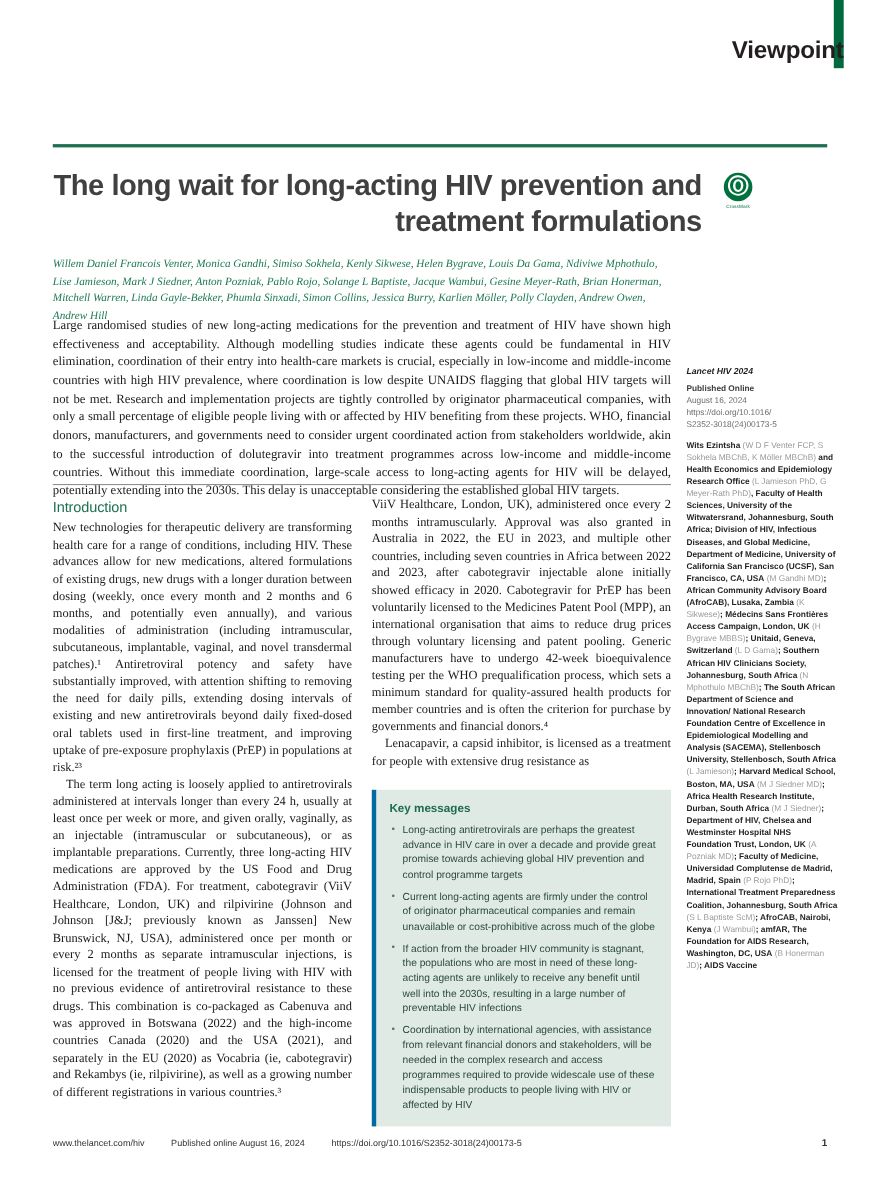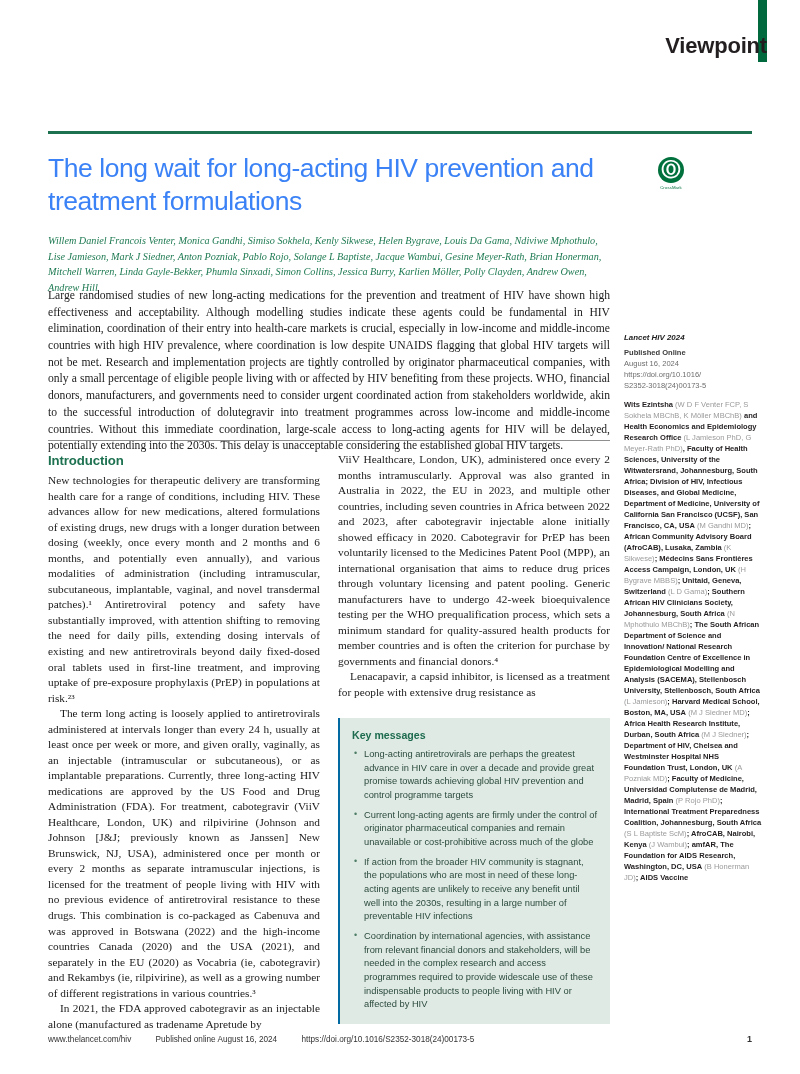--- a/index.html
+++ b/index.html
@@ -55,26 +55,27 @@
   
   .title-wrap {
     position: absolute;
     left: 48px;
     top: 152px;
     width: 620px;
   }
   .article-title {
     font-family: "Liberation Sans", sans-serif;
     font-size: 26.5px;
-    font-weight: normal;
+    font-weight: bold;
     line-height: 1.23;
-    color: #3b82f6;
+    color: #404040;
     letter-spacing: -0.45px;
     margin: 0;
     width: 590px;
+    text-align: right;
   }
   .crossmark {
     position: absolute;
     right: -20px;
     top: 5px;
     width: 34px;
     text-align: center;
   }
   .crossmark .badge {
     width: 26px;
@@ -137,21 +138,21 @@
     line-height: 1.375;
     text-align: justify;
     color: #1a1a1a;
   }
   .col-1 { left: 48px; }
   .col-2 { left: 338px; }
 
   .section-head {
     font-family: "Liberation Sans", sans-serif;
     font-size: 13.2px;
-    font-weight: bold;
+    font-weight: normal;
     color: #1d7150;
     margin: 0 0 3px 0;
     letter-spacing: -0.1px;
   }
   .col p {
     margin: 0;
     text-indent: 0;
   }
   .col p + p {
     text-indent: 12px;
@@ -159,21 +160,21 @@
 
   
   .key-box {
     position: absolute;
     left: 338px;
     top: 718px;
     width: 272px;
     background: #dfeae4;
     padding: 11px 12px 12px 12px;
     box-sizing: border-box;
-    border-left: 2px solid #0369a1;
+    border-left: 4px solid #0369a1;
   }
   .key-title {
     font-family: "Liberation Sans", sans-serif;
     font-size: 10.6px;
     font-weight: bold;
     color: #1d6b4e;
     margin: 0 0 7px 0;
   }
   .key-list {
     margin: 0;
@@ -271,21 +272,20 @@
     <div class="authors">Willem Daniel Francois Venter, Monica Gandhi, Simiso Sokhela, Kenly Sikwese, Helen Bygrave, Louis Da Gama, Ndiviwe Mphothulo, Lise Jamieson, Mark J Siedner, Anton Pozniak, Pablo Rojo, Solange L Baptiste, Jacque Wambui, Gesine Meyer-Rath, Brian Honerman, Mitchell Warren, Linda Gayle-Bekker, Phumla Sinxadi, Simon Collins, Jessica Burry, Karlien Möller, Polly Clayden, Andrew Owen, Andrew Hill</div>
   </div>
 
   <div class="abstract">Large randomised studies of new long-acting medications for the prevention and treatment of HIV have shown high effectiveness and acceptability. Although modelling studies indicate these agents could be fundamental in HIV elimination, coordination of their entry into health-care markets is crucial, especially in low-income and middle-income countries with high HIV prevalence, where coordination is low despite UNAIDS flagging that global HIV targets will not be met. Research and implementation projects are tightly controlled by originator pharmaceutical companies, with only a small percentage of eligible people living with or affected by HIV benefiting from these projects. WHO, financial donors, manufacturers, and governments need to consider urgent coordinated action from stakeholders worldwide, akin to the successful introduction of dolutegravir into treatment programmes across low-income and middle-income countries. Without this immediate coordination, large-scale access to long-acting agents for HIV will be delayed, potentially extending into the 2030s. This delay is unacceptable considering the established global HIV targets.</div>
   <div class="rule-abstract"></div>
 
   <div class="col col-1">
     <h2 class="section-head">Introduction</h2>
     <p>New technologies for therapeutic delivery are transforming health care for a range of conditions, including HIV. These advances allow for new medications, altered formulations of existing drugs, new drugs with a longer duration between dosing (weekly, once every month and 2 months and 6 months, and potentially even annually), and various modalities of administration (including intramuscular, subcutaneous, implantable, vaginal, and novel transdermal patches).¹ Antiretroviral potency and safety have substantially improved, with attention shifting to removing the need for daily pills, extending dosing intervals of existing and new antiretrovirals beyond daily fixed-dosed oral tablets used in first-line treatment, and improving uptake of pre-exposure prophylaxis (PrEP) in populations at risk.²³</p>
     <p>The term long acting is loosely applied to antiretrovirals administered at intervals longer than every 24 h, usually at least once per week or more, and given orally, vaginally, as an injectable (intramuscular or subcutaneous), or as implantable preparations. Currently, three long-acting HIV medications are approved by the US Food and Drug Administration (FDA). For treatment, cabotegravir (ViiV Healthcare, London, UK) and rilpivirine (Johnson and Johnson [J&amp;J; previously known as Janssen] New Brunswick, NJ, USA), administered once per month or every 2 months as separate intramuscular injections, is licensed for the treatment of people living with HIV with no previous evidence of antiretroviral resistance to these drugs. This combination is co-packaged as Cabenuva and was approved in Botswana (2022) and the high-income countries Canada (2020) and the USA (2021), and separately in the EU (2020) as Vocabria (ie, cabotegravir) and Rekambys (ie, rilpivirine), as well as a growing number of different registrations in various countries.³</p>
-    <p>In 2021, the FDA approved cabotegravir as an injectable alone (manufactured as tradename Apretude by</p>
   </div>
 
   <div class="col col-2">
     <p>ViiV Healthcare, London, UK), administered once every 2 months intramuscularly. Approval was also granted in Australia in 2022, the EU in 2023, and multiple other countries, including seven countries in Africa between 2022 and 2023, after cabotegravir injectable alone initially showed efficacy in 2020. Cabotegravir for PrEP has been voluntarily licensed to the Medicines Patent Pool (MPP), an international organisation that aims to reduce drug prices through voluntary licensing and patent pooling. Generic manufacturers have to undergo 42-week bioequivalence testing per the WHO prequalification process, which sets a minimum standard for quality-assured health products for member countries and is often the criterion for purchase by governments and financial donors.⁴</p>
     <p>Lenacapavir, a capsid inhibitor, is licensed as a treatment for people with extensive drug resistance as</p>
   </div>
 
   <div class="key-box">
     <div class="key-title">Key messages</div>
     <ul class="key-list">

